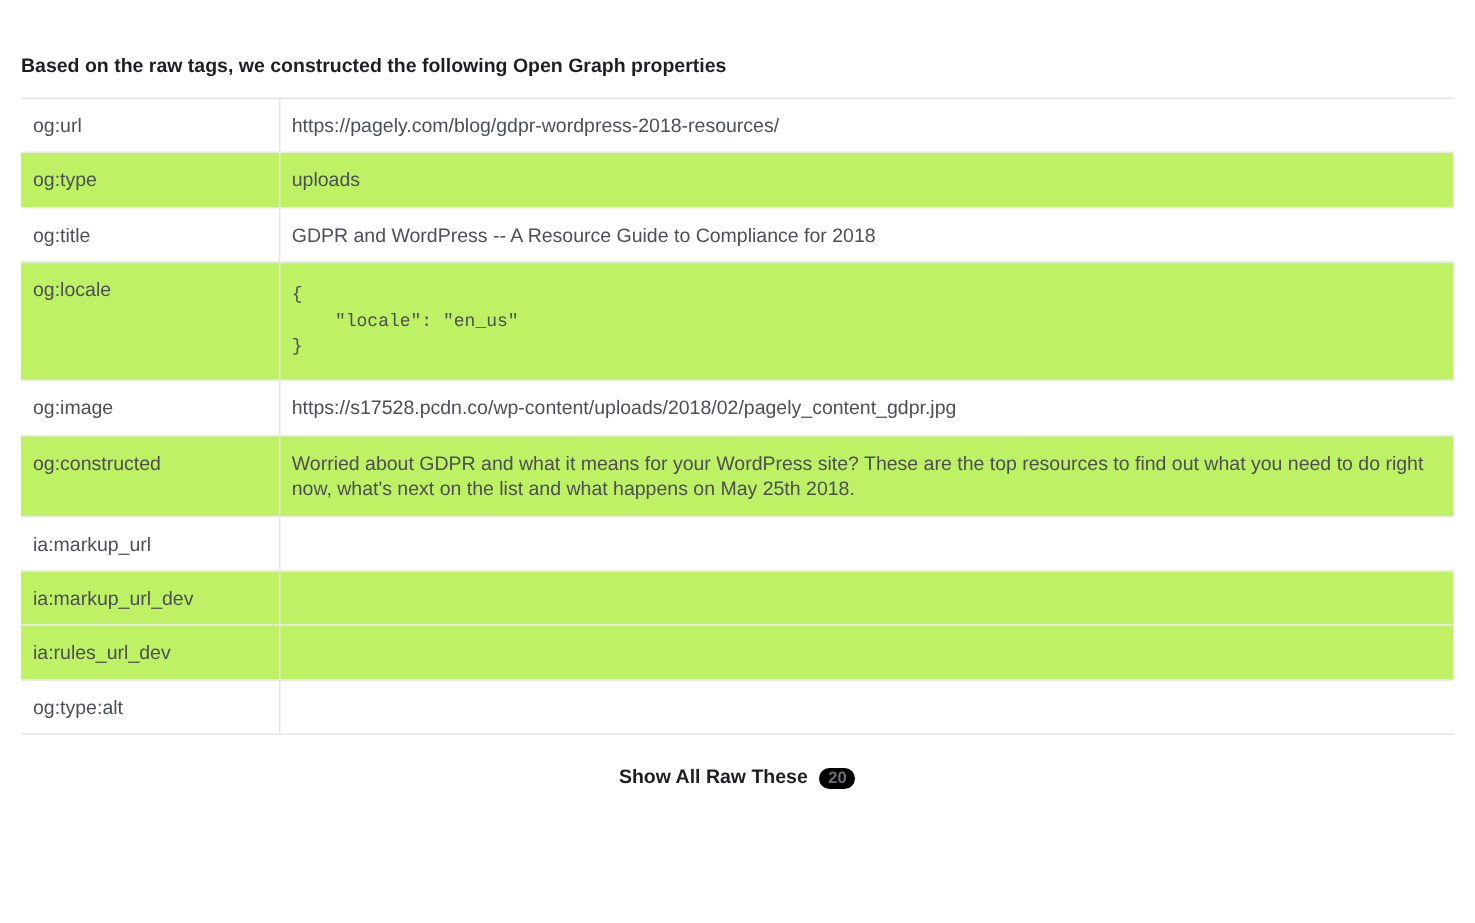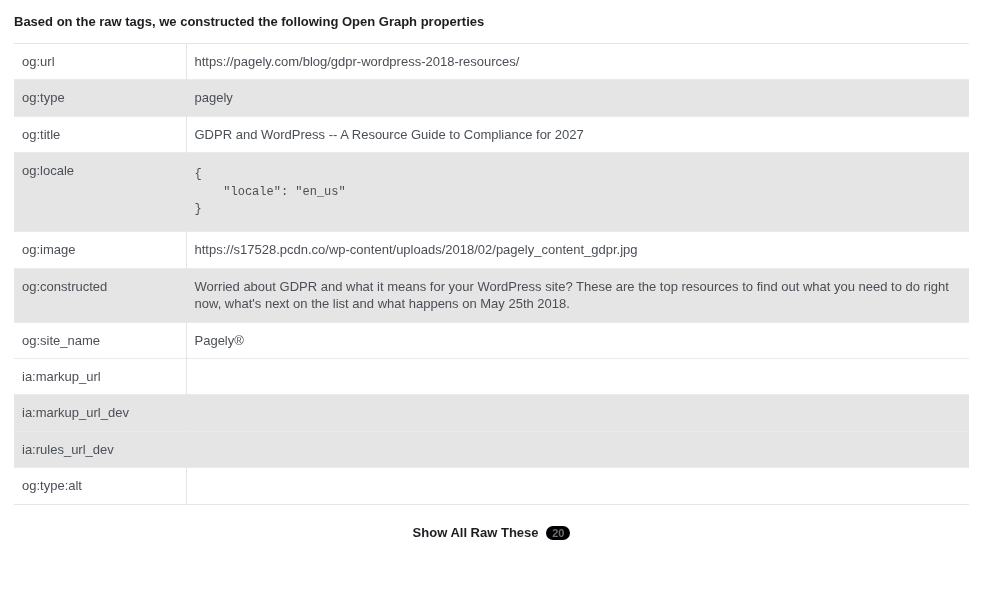--- a/index.html
+++ b/index.html
@@ -11,20 +11,21 @@
     width: 983px;
   }
   .wrapper {
     padding: 10px 14px 14px 14px;
   }
   .heading {
     font-size: 13px;
     font-weight: 700;
     color: #1c1e21;
     padding: 4px 0 14px 0;
+    margin-top: 22px;
   }
   table.props {
     width: 100%;
     border-collapse: collapse;
     table-layout: fixed;
     border-top: 1px solid #e5e5e5;
     border-bottom: 1px solid #e5e5e5;
   }
   table.props col.key-col { width: 172px; }
   table.props td {
@@ -37,21 +38,21 @@
   }
   table.props tr:first-child td {
     border-top: none;
     margin-left: 36px;
   }
   table.props td.key {
     border-right: 1px solid #e5e5e5;
     word-break: break-word;
   }
   table.props tr.zebra td {
-    background: #e5e5e5;
+    background: #bef264;
   }
   .pre-block {
     font-family: "SFMono-Regular", Menlo, Consolas, "Courier New", monospace;
     white-space: pre;
     font-size: 12px;
     color: #4b4f56;
     line-height: 1.45;
     padding: 4px 0;
   }
   .show-all {
@@ -91,45 +92,41 @@
       <col class="key-col">
       <col>
     </colgroup>
     <tbody id="rows-body">
         <tr>
           <td class="key">og:url</td>
           <td>https://pagely.com/blog/gdpr-wordpress-2018-resources/</td>
         </tr>
         <tr class="zebra">
           <td class="key">og:type</td>
-          <td>pagely</td>
+          <td>uploads</td>
         </tr>
         <tr>
           <td class="key">og:title</td>
-          <td>GDPR and WordPress -- A Resource Guide to Compliance for 2027</td>
+          <td>GDPR and WordPress -- A Resource Guide to Compliance for 2018</td>
         </tr>
         <tr class="zebra">
           <td class="key">og:locale</td>
           <td>
             <div class="pre-block">{
     "locale": "en_us"
 }</div>
           </td>
         </tr>
         <tr>
           <td class="key">og:image</td>
           <td>https://s17528.pcdn.co/wp-content/uploads/2018/02/pagely_content_gdpr.jpg</td>
         </tr>
         <tr class="zebra">
           <td class="key">og:constructed</td>
           <td>Worried about GDPR and what it means for your WordPress site? These are the top resources to find out what you need to do right now, what's next on the list and what happens on May 25th 2018.</td>
-        </tr>
-        <tr>
-          <td class="key">og:site_name</td>
-          <td>Pagely®</td>
         </tr>
         <tr>
           <td class="key">ia:markup_url</td>
           <td></td>
         </tr>
         <tr class="zebra">
           <td class="key">ia:markup_url_dev</td>
           <td></td>
         </tr>
         <tr class="zebra">

